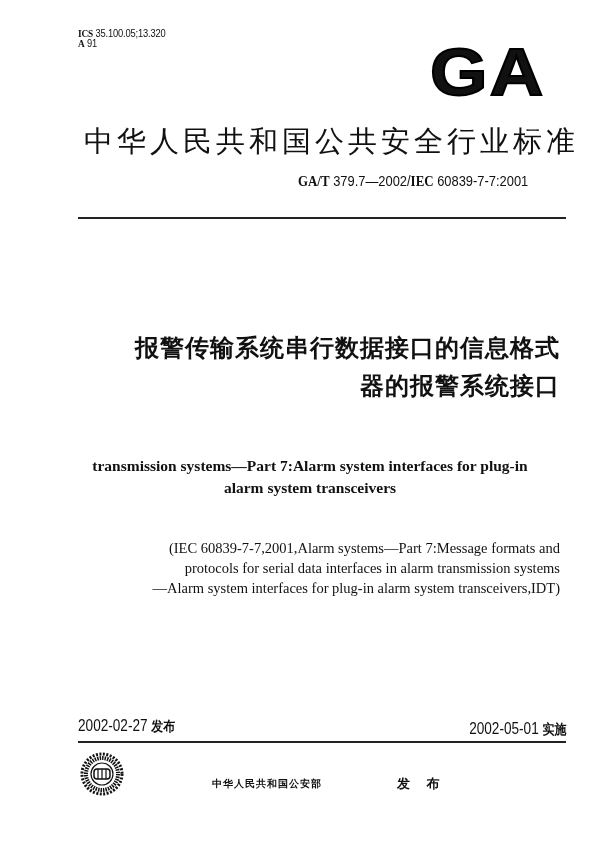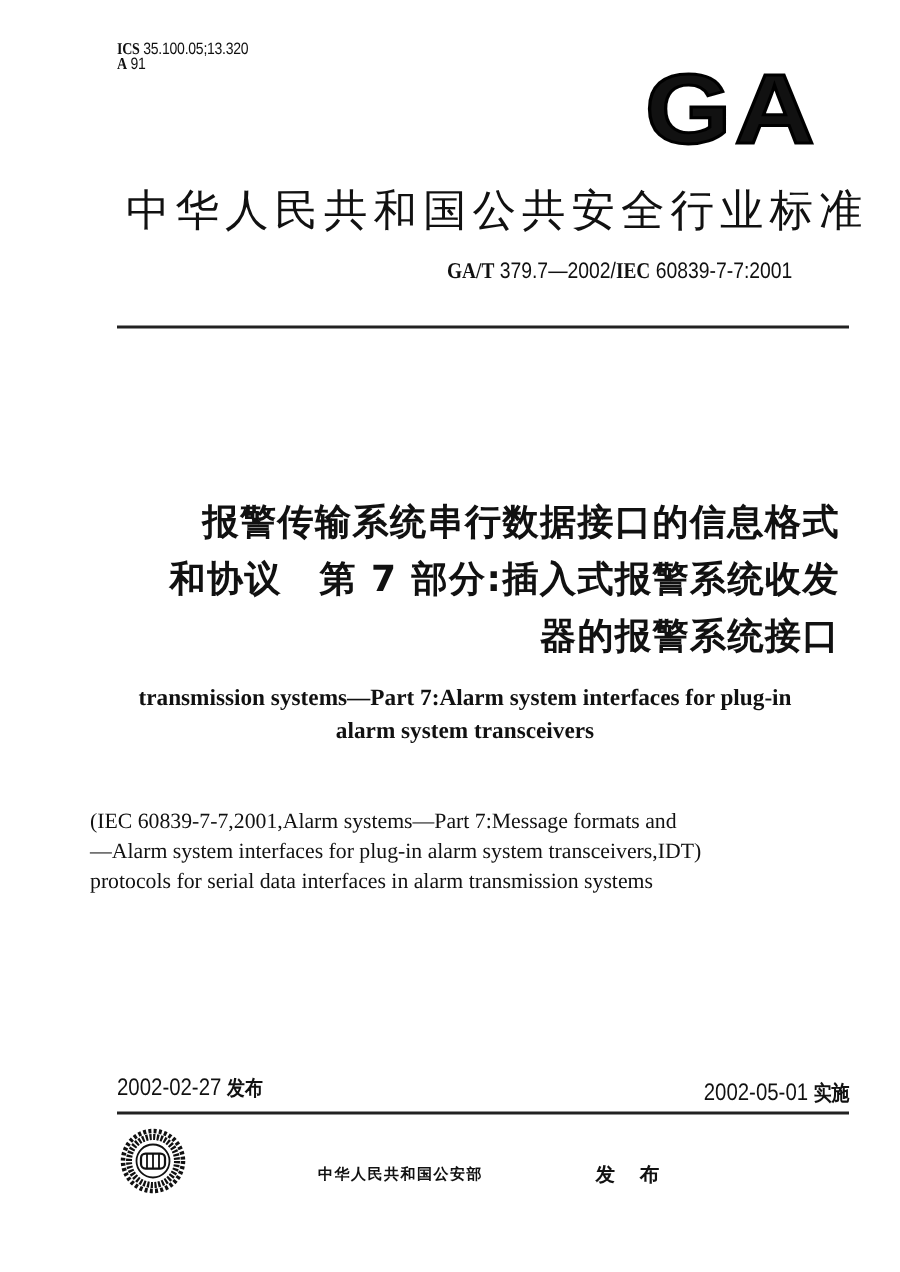--- a/index.html
+++ b/index.html
@@ -86,21 +86,21 @@
     font-family: "Liberation Serif", serif;
     font-weight: bold;
     font-size: 15.5px;
     line-height: 22px;
   }
   .en-title div { white-space: nowrap; }
 
   .en-sub {
     left: 60px; top: 538px;
     width: 500px;
-    text-align: left;
+    text-align: right;
     font-family: "Liberation Serif", serif;
     font-size: 14.5px;
     line-height: 20px;
   }
   .en-sub div { white-space: nowrap; }
 
   .date-left {
     left: 78px; top: 717px;
     font-family: "Liberation Sans", sans-serif;
     font-size: 16px;
@@ -175,33 +175,32 @@
 <div class="abs std-number">
   <span class="serif">GA/T</span>
   <span>379.7—2002/</span><span class="serif">IEC</span>
   <span>60839-7-7:2001</span>
 </div>
 
 <div class="abs rule-top"></div>
 
 <div class="abs cn-title">
   <div>报警传输系统串行数据接口的信息格式</div>
-  <div>和协议　第 7 部分:插入式报警系统收发</div>
   <div>器的报警系统接口</div>
 </div>
 
 <div class="abs en-title">
   <div>transmission systems—Part 7:Alarm system interfaces for plug-in</div>
   <div>alarm system transceivers</div>
 </div>
 
 <div class="abs en-sub">
   <div>(IEC 60839-7-7,2001,Alarm systems—Part 7:Message formats and</div>
+  <div>protocols for serial data interfaces in alarm transmission systems</div>
   <div>—Alarm system interfaces for plug-in alarm system transceivers,IDT)</div>
-  <div>protocols for serial data interfaces in alarm transmission systems</div>
 </div>
 
 <div class="abs date-left">
   <span>2002-02-27</span>
   <span class="cn">发布</span>
 </div>
 
 <div class="abs date-right">
   <span>2002-05-01</span>
   <span class="cn">实施</span>

